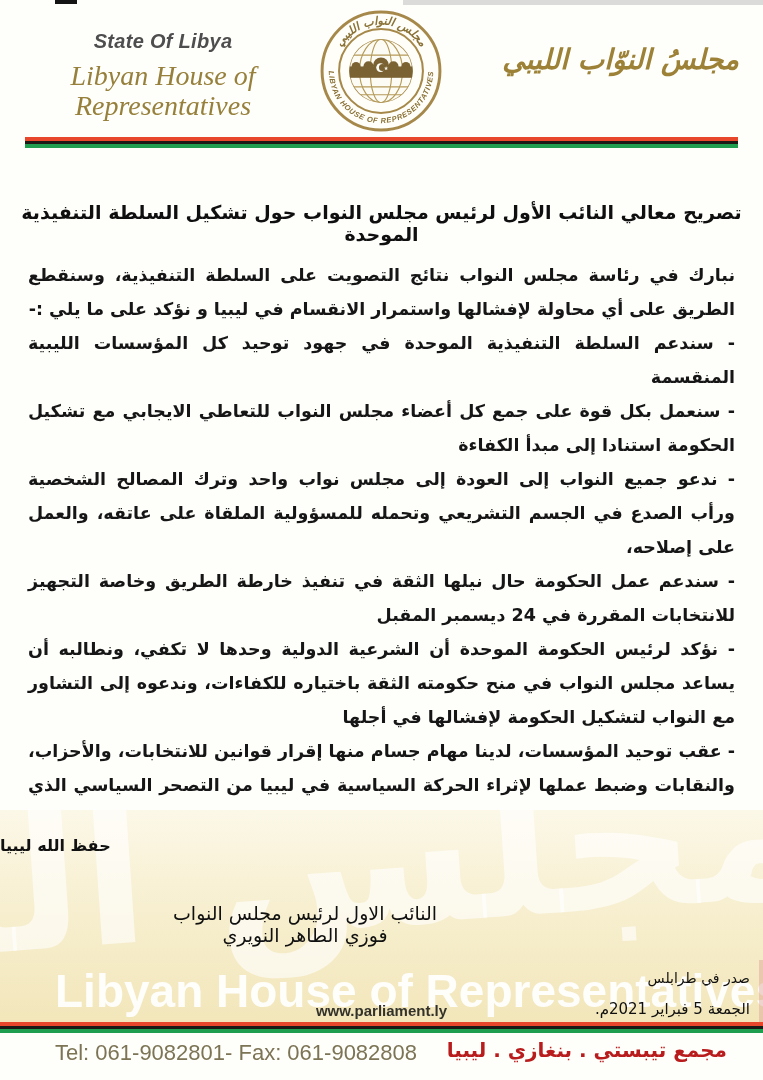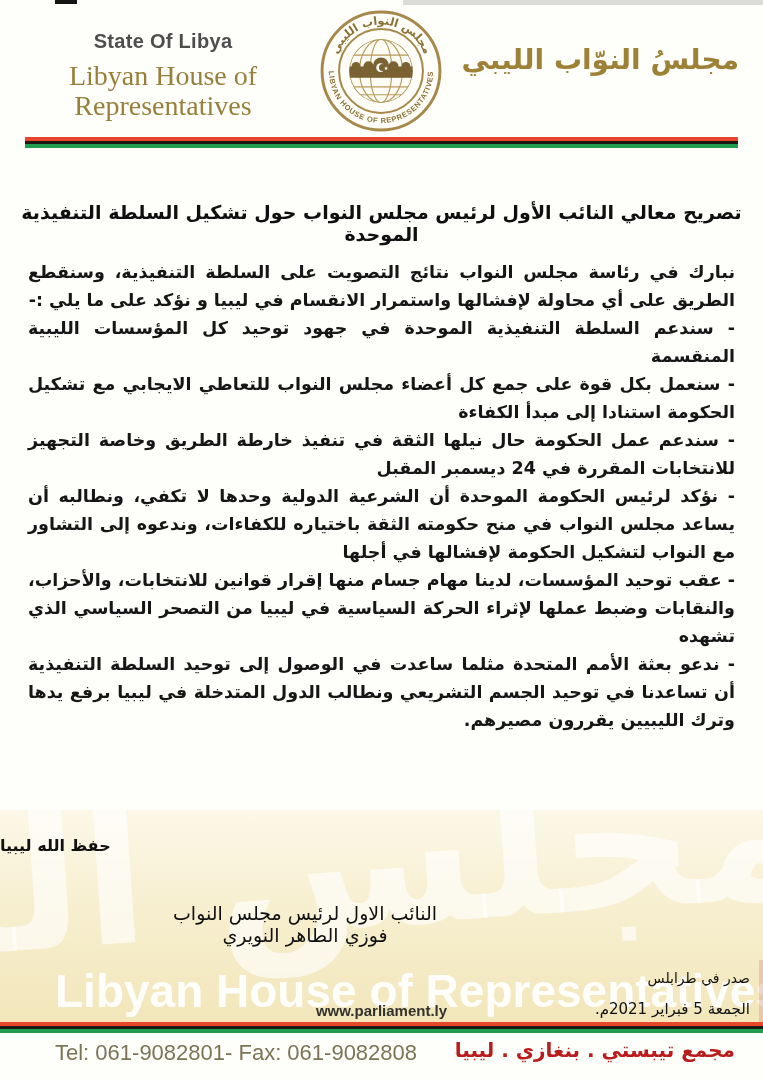--- a/index.html
+++ b/index.html
@@ -4,42 +4,42 @@
 <style>
   html,body{margin:0;padding:0;background:#e9e9e9;}
   .page{position:relative;width:763px;height:1080px;background:#fefefb;overflow:hidden;
         font-family:"DejaVu Sans",sans-serif;}
 
   
   .scan-artifact-top{position:absolute;top:0;right:0;width:360px;height:5px;background:#bdbdbd;opacity:.55;}
   .scan-artifact-dash{position:absolute;top:0;left:55px;width:22px;height:4px;background:#141414;}
 
   
-  .header{position:absolute;top:0;left:0;right:0;height:137px;}
+  .header{position:absolute;top:0;left:0;right:0;height:137px;font-style:italic;}
   .header-left{position:absolute;left:28px;top:30px;width:270px;text-align:center;}
   .state-en{font-family:"Liberation Sans",sans-serif;font-weight:700;font-size:20px;color:#4e4e4e;letter-spacing:.3px;}
   .org-en{font-family:"Liberation Serif",serif;font-size:28px;line-height:30px;color:#97803b;margin-top:8px;}
   .seal{position:absolute;left:313px;top:8px;width:136px;height:126px;}
   .header-right{position:absolute;right:24px;top:22px;width:235px;text-align:center;direction:rtl;}
   .state-ar{font-size:20px;font-weight:700;color:#7e6a2e;letter-spacing:1px;white-space:nowrap;}
   .org-ar{font-size:28px;font-weight:700;color:#9c8136;margin-top:21px;white-space:nowrap;}
 
   
   .flag-stripe{position:absolute;}
   .stripe-top{top:137px;left:25px;right:25px;}
   .stripe-bottom{top:1022px;left:0;right:0;}
   .fr{height:4px;background:#e8472b;}
   .fb{height:3px;background:#1c1a15;}
   .fg{height:4px;background:#1f9e50;}
 
   
   .title{position:absolute;top:201px;left:0;right:0;margin:0;text-align:center;direction:rtl;
          font-size:19px;font-weight:700;color:#0f0f0f;}
   .body{position:absolute;top:258px;right:28px;left:28px;direction:rtl;text-align:justify;
-        font-size:17.5px;font-weight:700;color:#161616;line-height:28px;}
+        font-size:17.5px;font-weight:700;color:#161616;line-height:34px;}
   .body p{margin:0;}
   .lead{font-weight:700;}
 
   
   .cream-band{position:absolute;top:810px;left:0;right:0;height:212px;overflow:hidden;
               background:linear-gradient(180deg,#fcf8e8 0%,#f7efd0 45%,#f2e6ba 100%);}
   .wm-ar{position:absolute;top:-62px;left:-30px;right:-50px;direction:rtl;white-space:nowrap;
          font-size:190px;font-weight:700;color:rgba(255,255,255,.62);transform:rotate(-4deg);}
   .wm-en{position:absolute;left:55px;bottom:4px;white-space:nowrap;
          font-family:"Liberation Sans",sans-serif;font-weight:700;font-size:46px;color:rgba(255,255,255,.92);}
@@ -50,21 +50,21 @@
   .sig-title{font-size:19px;}
   .sig-name{font-size:19px;}
   .issued{position:absolute;right:13px;top:160px;text-align:right;direction:rtl;font-weight:400;color:#101010;}
   .issued-place{font-size:14px;}
   .issued-date{font-size:15px;margin-top:14px;}
   .website{position:absolute;left:0;right:0;bottom:3px;text-align:center;
            font-family:"Liberation Sans",sans-serif;font-size:15px;color:#33322a;font-weight:bold;}
   .edge-artifact-right{position:absolute;top:150px;right:0;width:4px;height:62px;background:rgba(222,160,150,.45);}
 
   
-  .contact{position:absolute;top:1038px;left:0;right:0;height:40px;padding-left:45px;}
+  .contact{position:absolute;top:1038px;left:0;right:8px;height:40px;padding-left:45px;}
   .tel{position:absolute;left:55px;top:2px;font-family:"Liberation Sans",sans-serif;font-size:22px;color:#7c7455;}
   .address{position:absolute;right:28px;top:0;direction:rtl;font-size:20px;font-weight:700;color:#b91c1c;}
 </style>
 </head>
 <body>
 
 <div class="page">
 
   <div class="scan-artifact-top"></div>
   <div class="scan-artifact-dash"></div>
@@ -125,20 +125,21 @@
     <div class="fb"></div>
     <div class="fg"></div>
   </div>
 
   <h1 class="title">تصريح معالي النائب الأول لرئيس مجلس النواب حول تشكيل السلطة التنفيذية الموحدة</h1>
 
   <div class="body">
     <p><strong class="lead">نبارك</strong><span> في رئاسة مجلس النواب نتائج التصويت على السلطة التنفيذية، وسنقطع الطريق على أي محاولة لإفشالها واستمرار الانقسام في ليبيا و نؤكد على ما يلي :-</span></p>
     <p>- سندعم السلطة التنفيذية الموحدة في جهود توحيد كل المؤسسات الليبية المنقسمة</p>
     <p>- سنعمل بكل قوة على جمع كل أعضاء مجلس النواب للتعاطي الايجابي مع تشكيل الحكومة استنادا إلى مبدأ الكفاءة</p>
+    <p>- ندعو جميع النواب إلى العودة إلى مجلس نواب واحد وترك المصالح الشخصية ورأب الصدع في الجسم التشريعي وتحمله للمسؤولية الملقاة على عاتقه، والعمل على إصلاحه،</p>
     <p>- سندعم عمل الحكومة حال نيلها الثقة في تنفيذ خارطة الطريق وخاصة التجهيز للانتخابات المقررة في 24 ديسمبر المقبل</p>
     <p>- نؤكد لرئيس الحكومة الموحدة أن الشرعية الدولية وحدها لا تكفي، ونطالبه أن يساعد مجلس النواب في منح حكومته الثقة باختياره للكفاءات، وندعوه إلى التشاور مع النواب لتشكيل الحكومة لإفشالها في أجلها</p>
     <p>- عقب توحيد المؤسسات، لدينا مهام جسام منها إقرار قوانين للانتخابات، والأحزاب، والنقابات وضبط عملها لإثراء الحركة السياسية في ليبيا من التصحر السياسي الذي تشهده</p>
     <p>- ندعو بعثة الأمم المتحدة مثلما ساعدت في الوصول إلى توحيد السلطة التنفيذية أن تساعدنا في توحيد الجسم التشريعي ونطالب الدول المتدخلة في ليبيا برفع يدها وترك الليبيين يقررون مصيرهم.</p>
   </div>
 
   <section class="cream-band">
     <div class="wm-ar">مجلس النواب الليبي</div>
     <div class="wm-en">Libyan House of Representatives</div>
     <div class="blessing">حفظ الله ليبيا</div>

